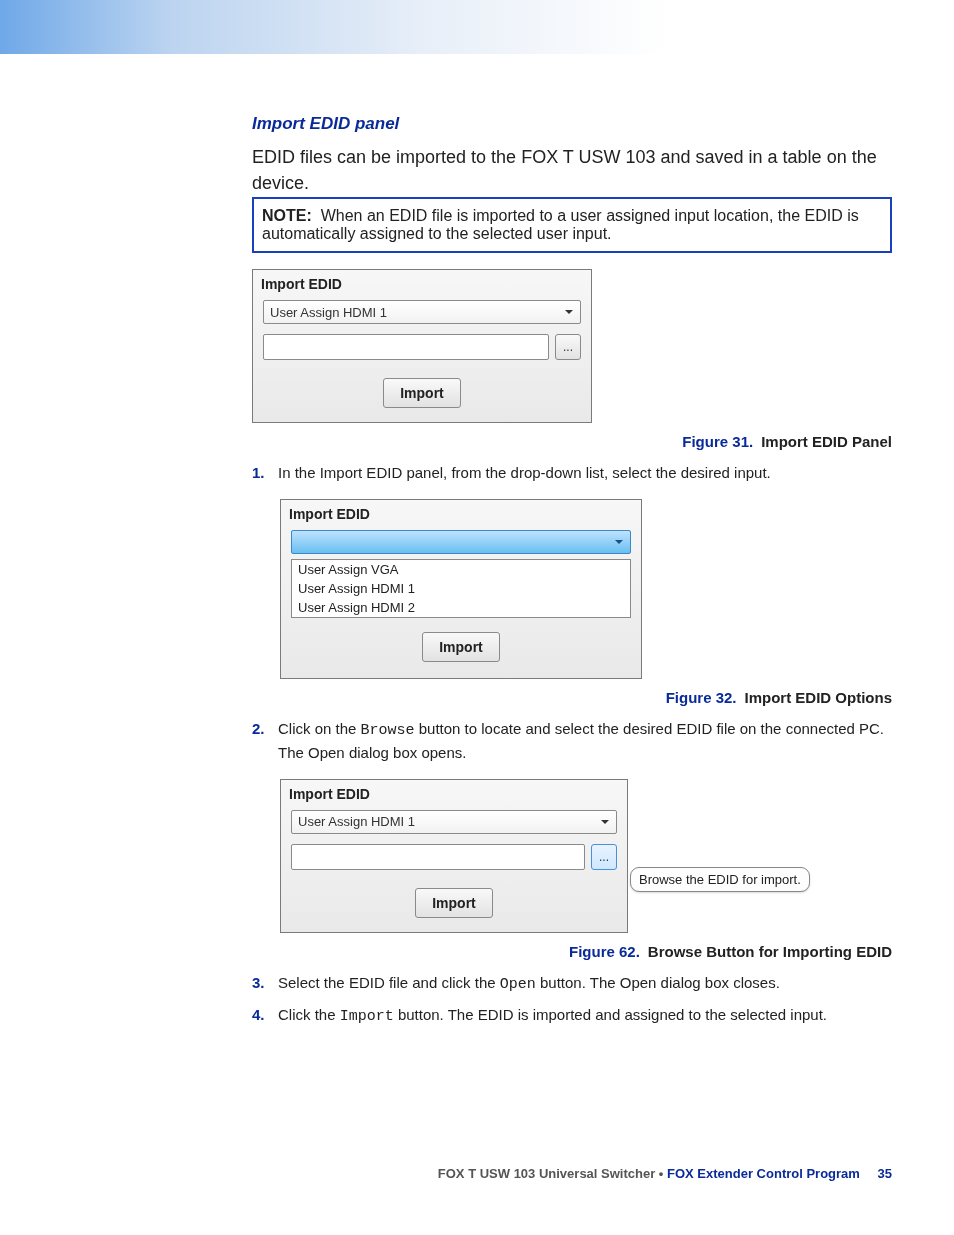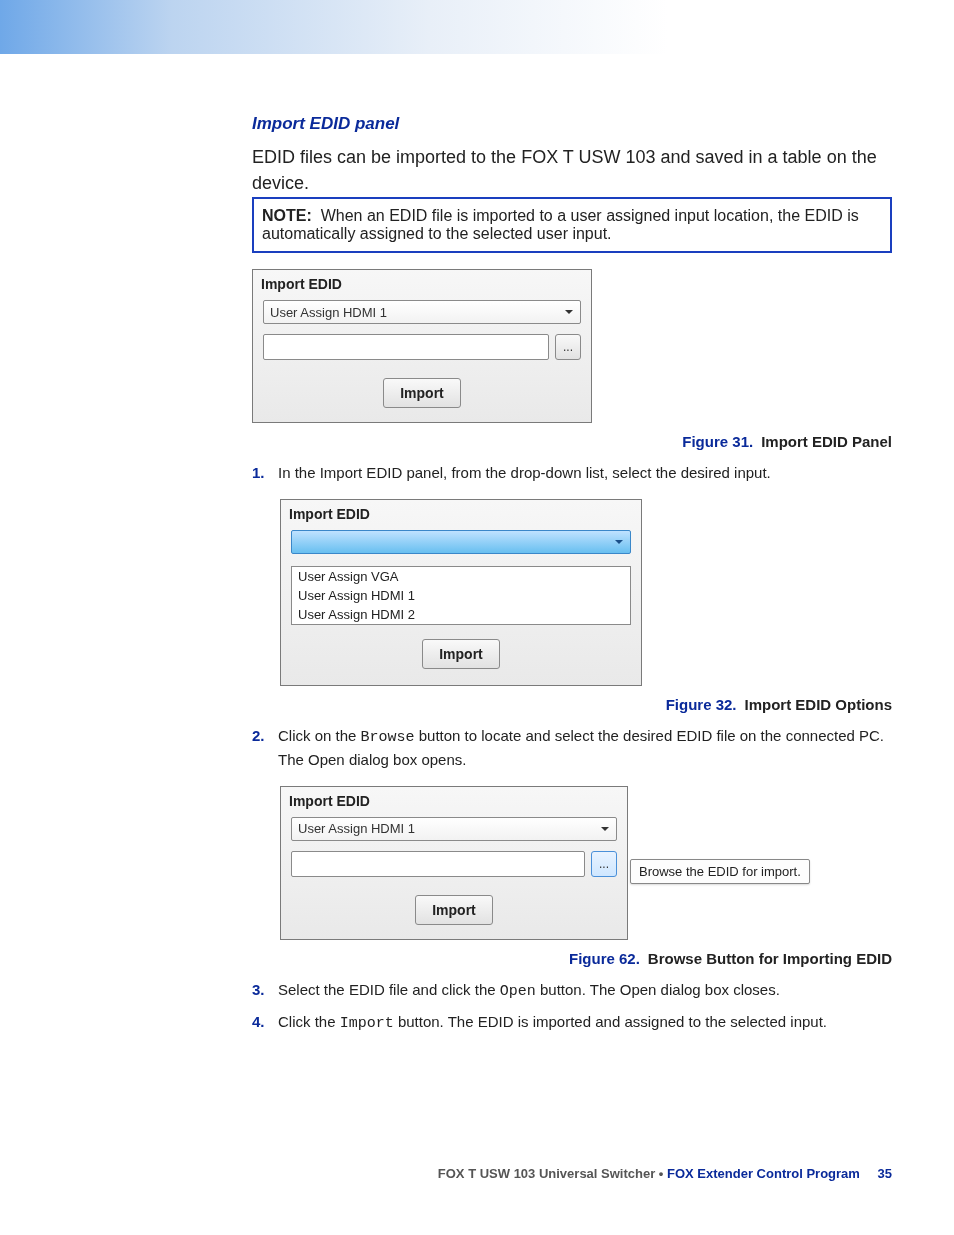--- a/index.html
+++ b/index.html
@@ -27,21 +27,21 @@
   .dropdown .chev { position: absolute; right: 6px; top: 50%; transform: translateY(-50%); display: inline-flex; }
   .dropdown-blue { background: linear-gradient(#bfe2ff,#68bff0); border: 1px solid #3a87c9; }
 
   .textpath { position: relative; height: 26px; display: flex; gap: 6px; }
   .textpath .tbx { flex: 1; border: 1px solid #8a8a8a; background: #fff; border-radius: 2px; }
   .sqbtn { width: 26px; height: 26px; border: 1px solid #8a8a8a; border-radius: 3px; background: linear-gradient(#f9f9f9,#e2e2e2); display: flex; align-items: center; justify-content: center; font-size: 12px; color: #333; cursor: default; }
 
   .btn { display: inline-block; border: 1px solid #8a8a8a; border-radius: 3px; background: linear-gradient(#f9f9f9,#e2e2e2); font-size: 14px; font-weight: bold; padding: 6px 16px; color: #222; cursor: default; }
   .center { text-align: center; }
 
-  .option-list { border: 1px solid #8a8a8a; background: #fff; margin-top: 12px; }
+  .option-list { border: 1px solid #8a8a8a; background: #fff; margin-top: 5px; }
   .option-list .opt { font-size: 13px; padding: 2px 6px; color: #222; }
 
   .tooltip { position: absolute; border: 1px solid #888; background: #fdfdfd; font-size: 13px; padding: 4px 8px; border-radius: 2px; box-shadow: 0 1px 2px rgba(0,0,0,0.15); }
 
   .footer { position: absolute; bottom: 54px; right: 62px; font-size: 13px; font-weight: bold; }
   .footer .grey { color: #555; font-weight: bold; }
   .footer .blue { color: #0a2a9a; font-weight: bold; }
   .footer .pagenum { color: #0a2a9a; font-weight: bold; margin-left: 14px; }
 
   
@@ -144,21 +144,21 @@
           </div>
           <div class="textpath" style="margin-bottom:18px;">
             <div class="tbx"></div>
             <div class="sqbtn" style="border-color:#4a90d9; background:linear-gradient(#e8f3ff,#cfe7ff);">...</div>
           </div>
           <div class="center">
             <span class="btn">Import</span>
           </div>
         </div>
       </div>
-      <div class="tooltip" style="left:378px; top:73px;">Browse the EDID for import.</div>
+      <div class="tooltip" style="left:378px; top:88px;border-radius:9px;">Browse the EDID for import.</div>
     </div>
 
     <div class="figure-caption">
       <span class="fignum">Figure 62.</span><span>Browse Button for Importing EDID</span>
     </div>
 
     <ol class="ol">
       <li>
         <span class="num">3.</span>
         <span><span>Select the EDID file and click the</span> <span class="mono">Open</span> <span>button. The Open dialog box closes.</span></span>

